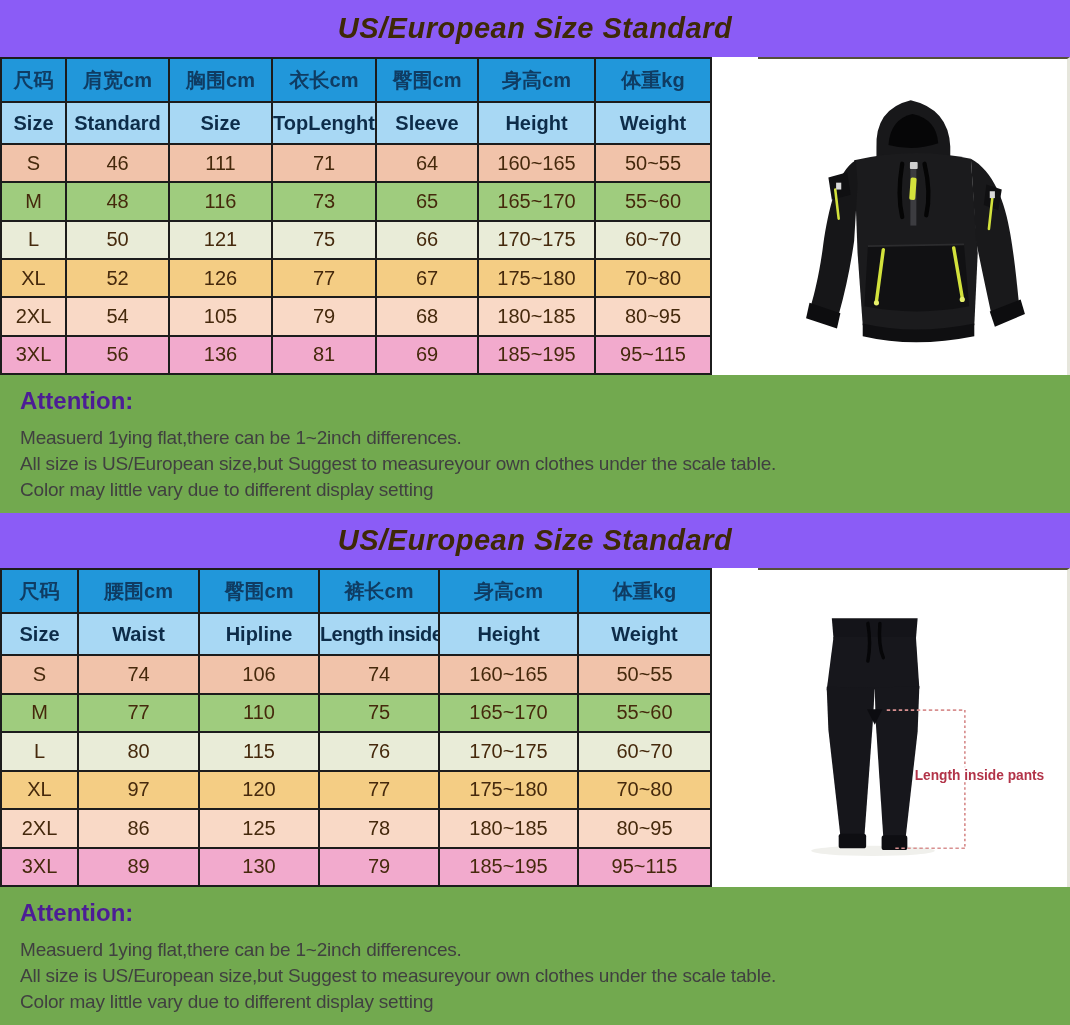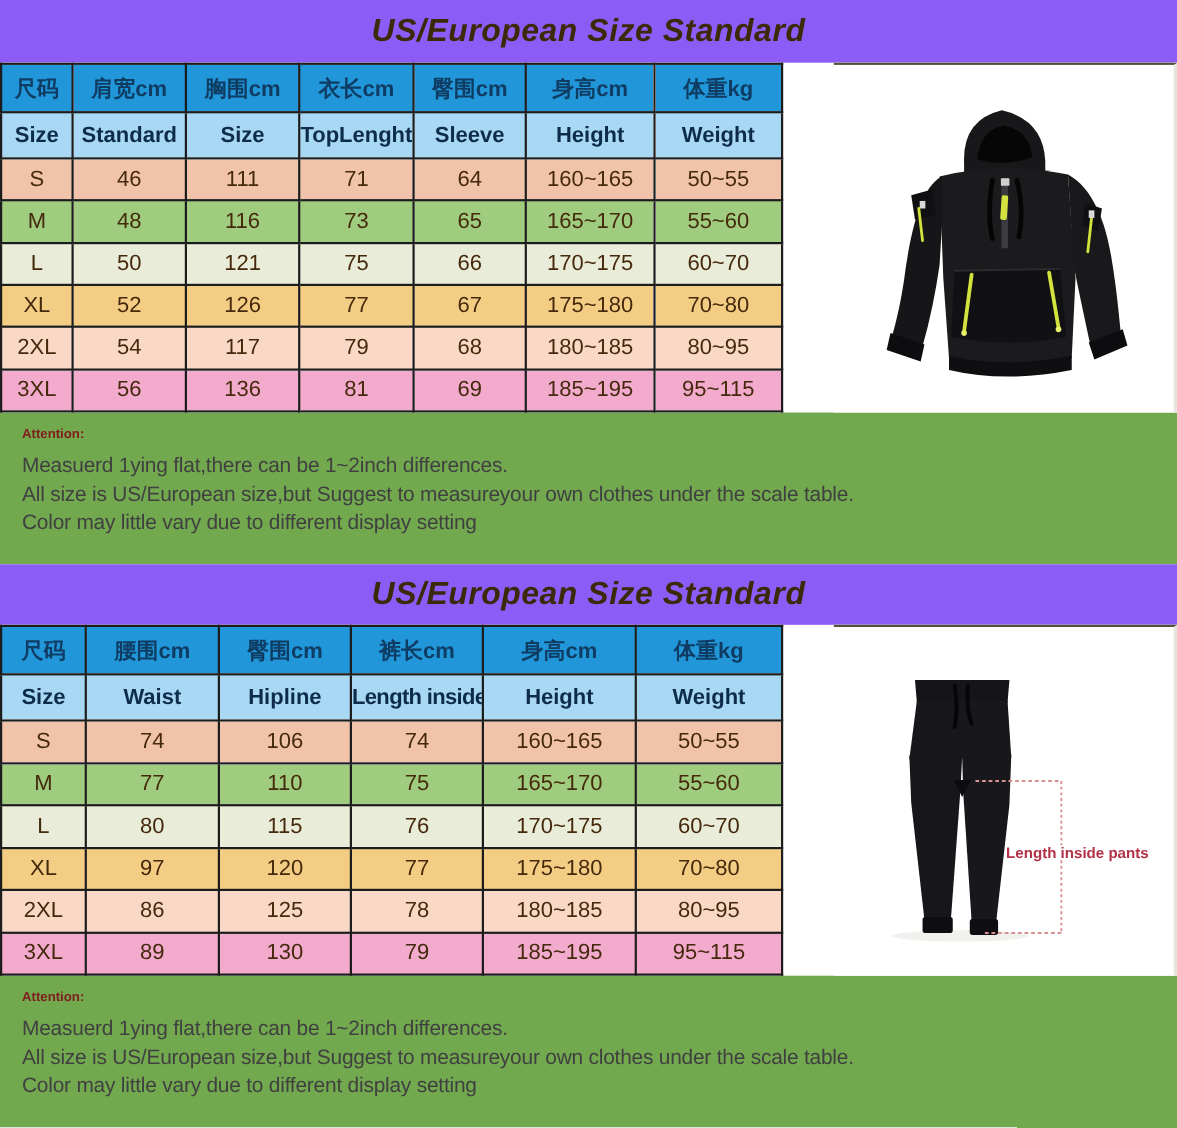--- a/index.html
+++ b/index.html
@@ -32,21 +32,21 @@
   .image-box {
     width:360px; background:#ffffff; position:relative;
     border-top:2px solid #55503a; border-right:3px solid #e6e6dc;
   }
   .image-box svg { position:absolute; left:0; top:0; width:100%; height:100%; }
   
   .attention {
     width:100%; height:138px; background:#72a94f;
     padding:12px 0 0 20px;
   }
-  .att-head { font-size:12px; font-weight:bold; color:#7f1d1d; margin-bottom:10px; }
+  .att-head { font-size:24px; font-weight:bold; color:#4c1d95; margin-bottom:10px; }
   .att-line { font-size:19px; color:#404040; line-height:26px; letter-spacing:-0.2px; }
 </style>
 </head>
 <body>
 
 <div class="page">
 
   <div class="section">
     <div class="title-band">US/European Size Standard</div>
 
@@ -114,21 +114,21 @@
               <td>52</td>
               <td>126</td>
               <td>77</td>
               <td>67</td>
               <td>175~180</td>
               <td>70~80</td>
             </tr>
             <tr style="background: rgb(249, 217, 198);">
               <td>2XL</td>
               <td>54</td>
-              <td>117</td>
+              <td>105</td>
               <td>79</td>
               <td>68</td>
               <td>180~185</td>
               <td>80~95</td>
             </tr>
             <tr style="background: rgb(242, 170, 205);">
               <td>3XL</td>
               <td>56</td>
               <td>136</td>
               <td>81</td>

